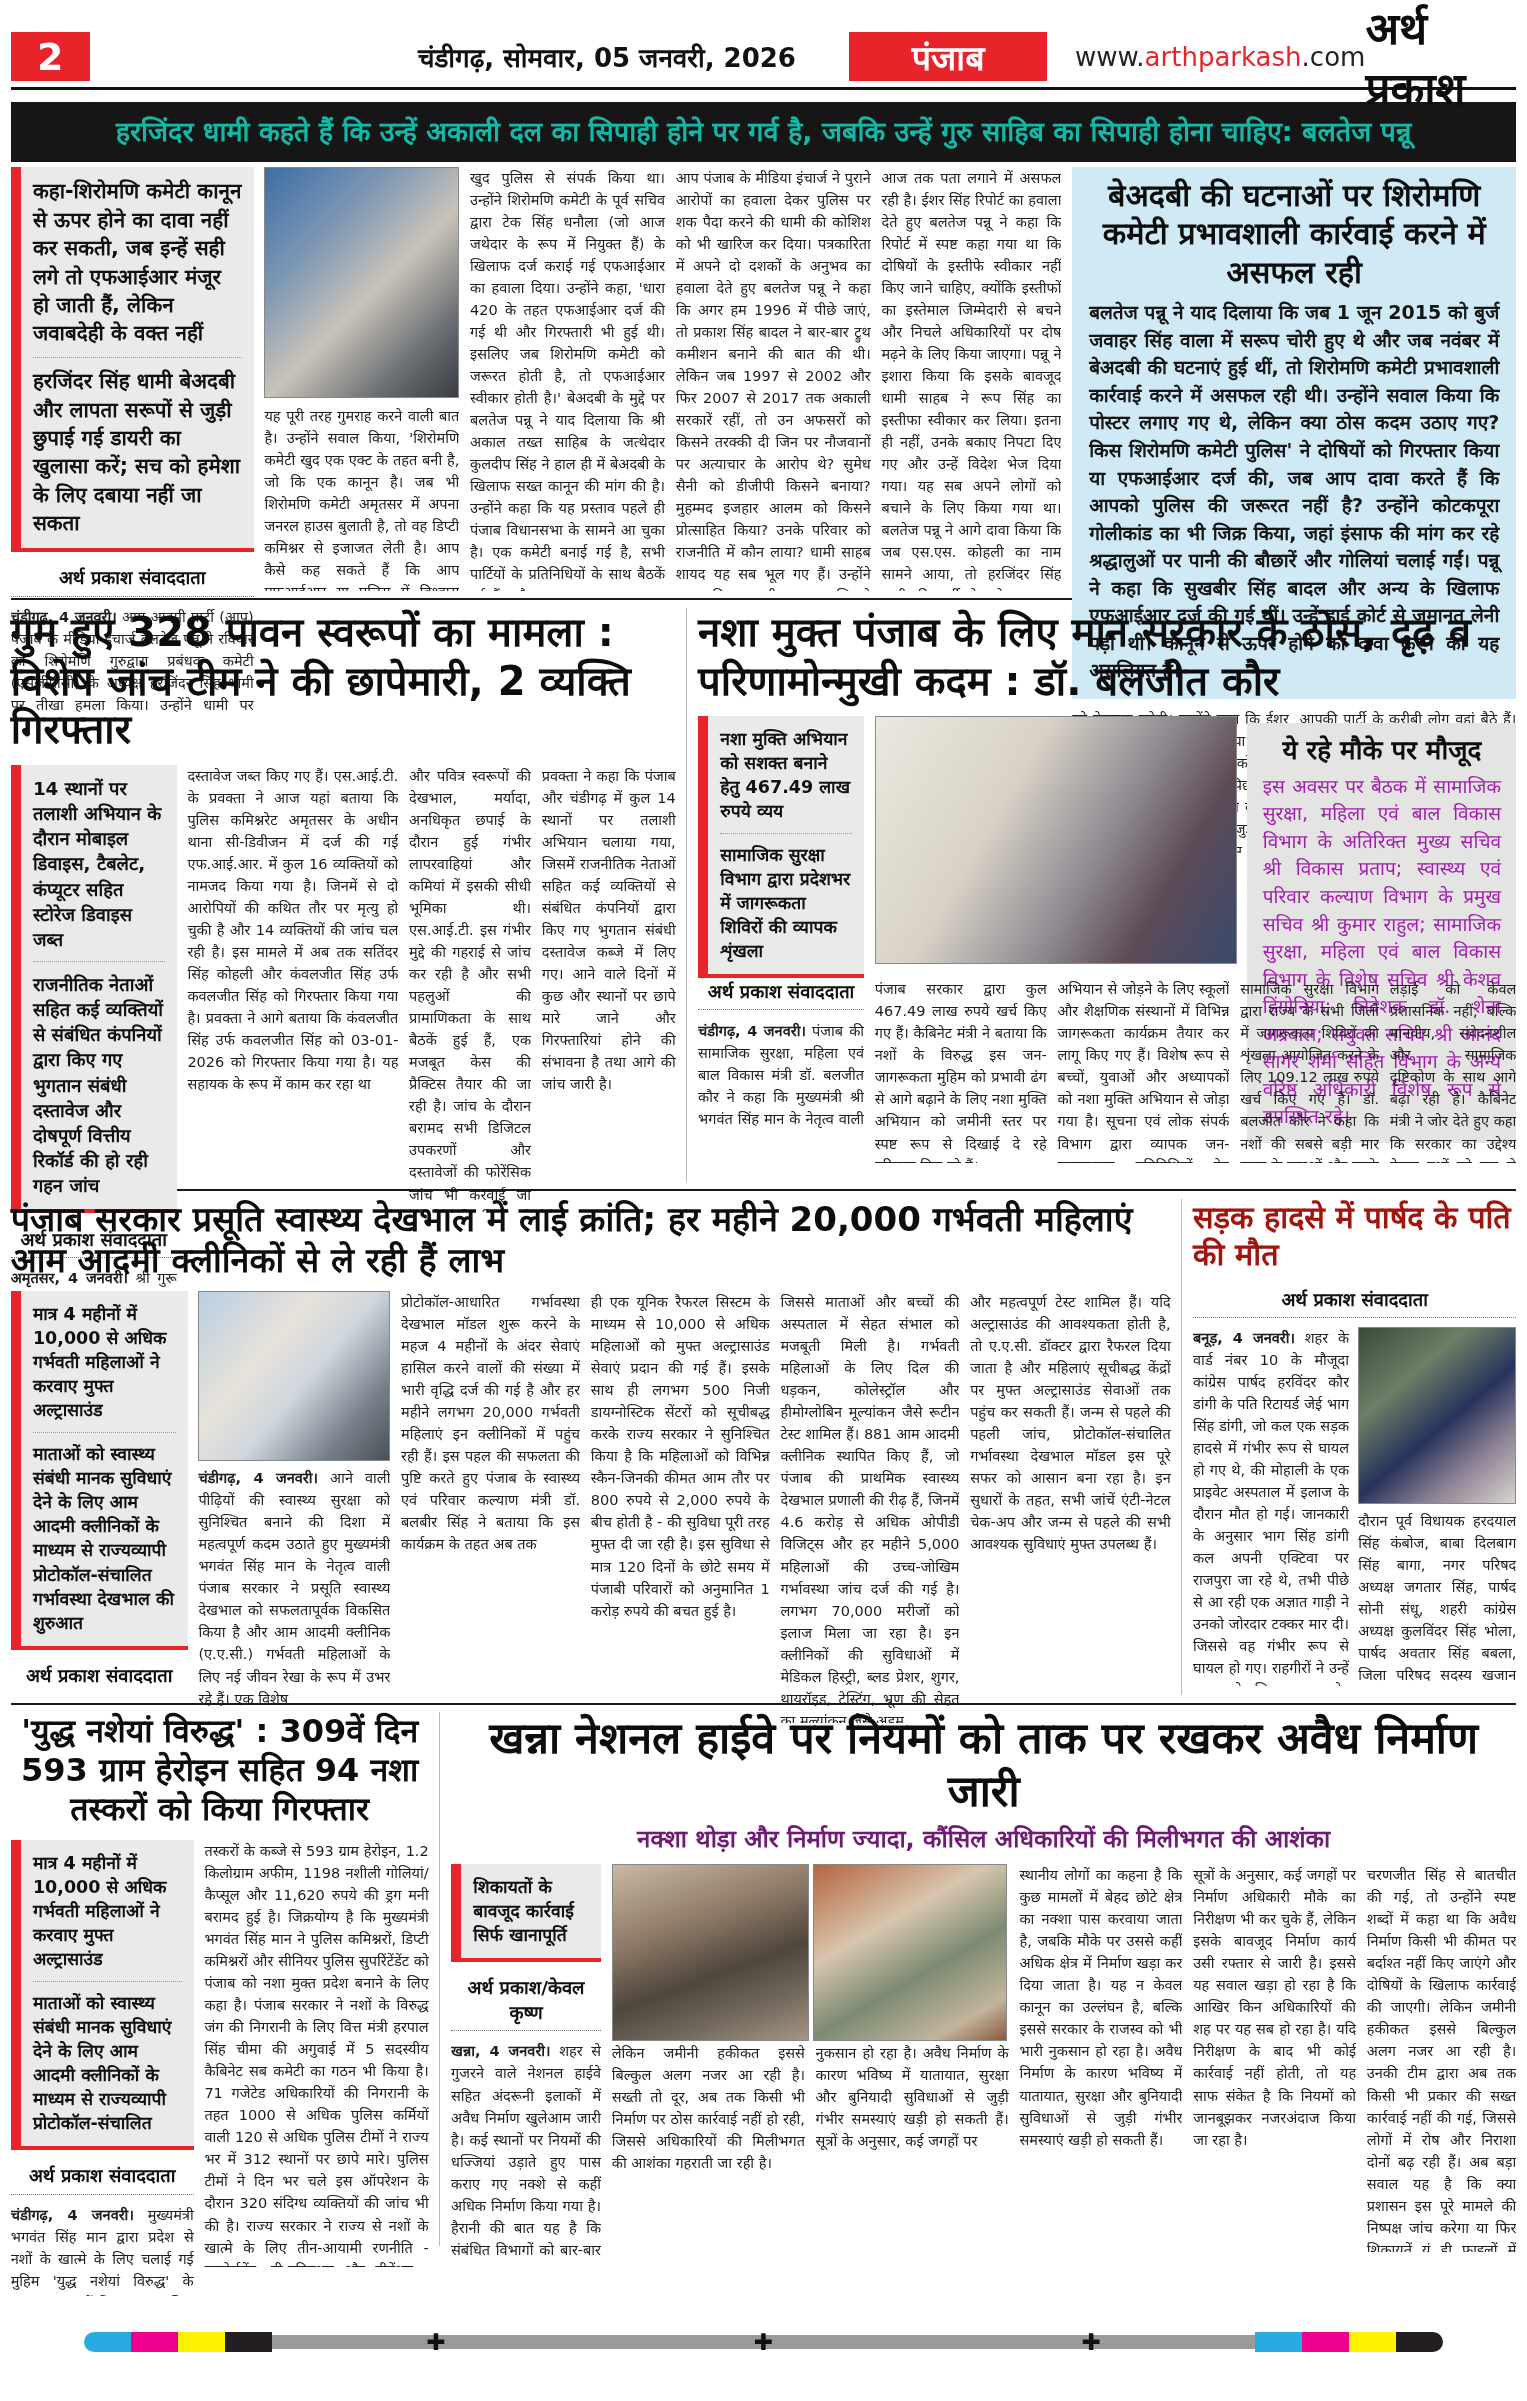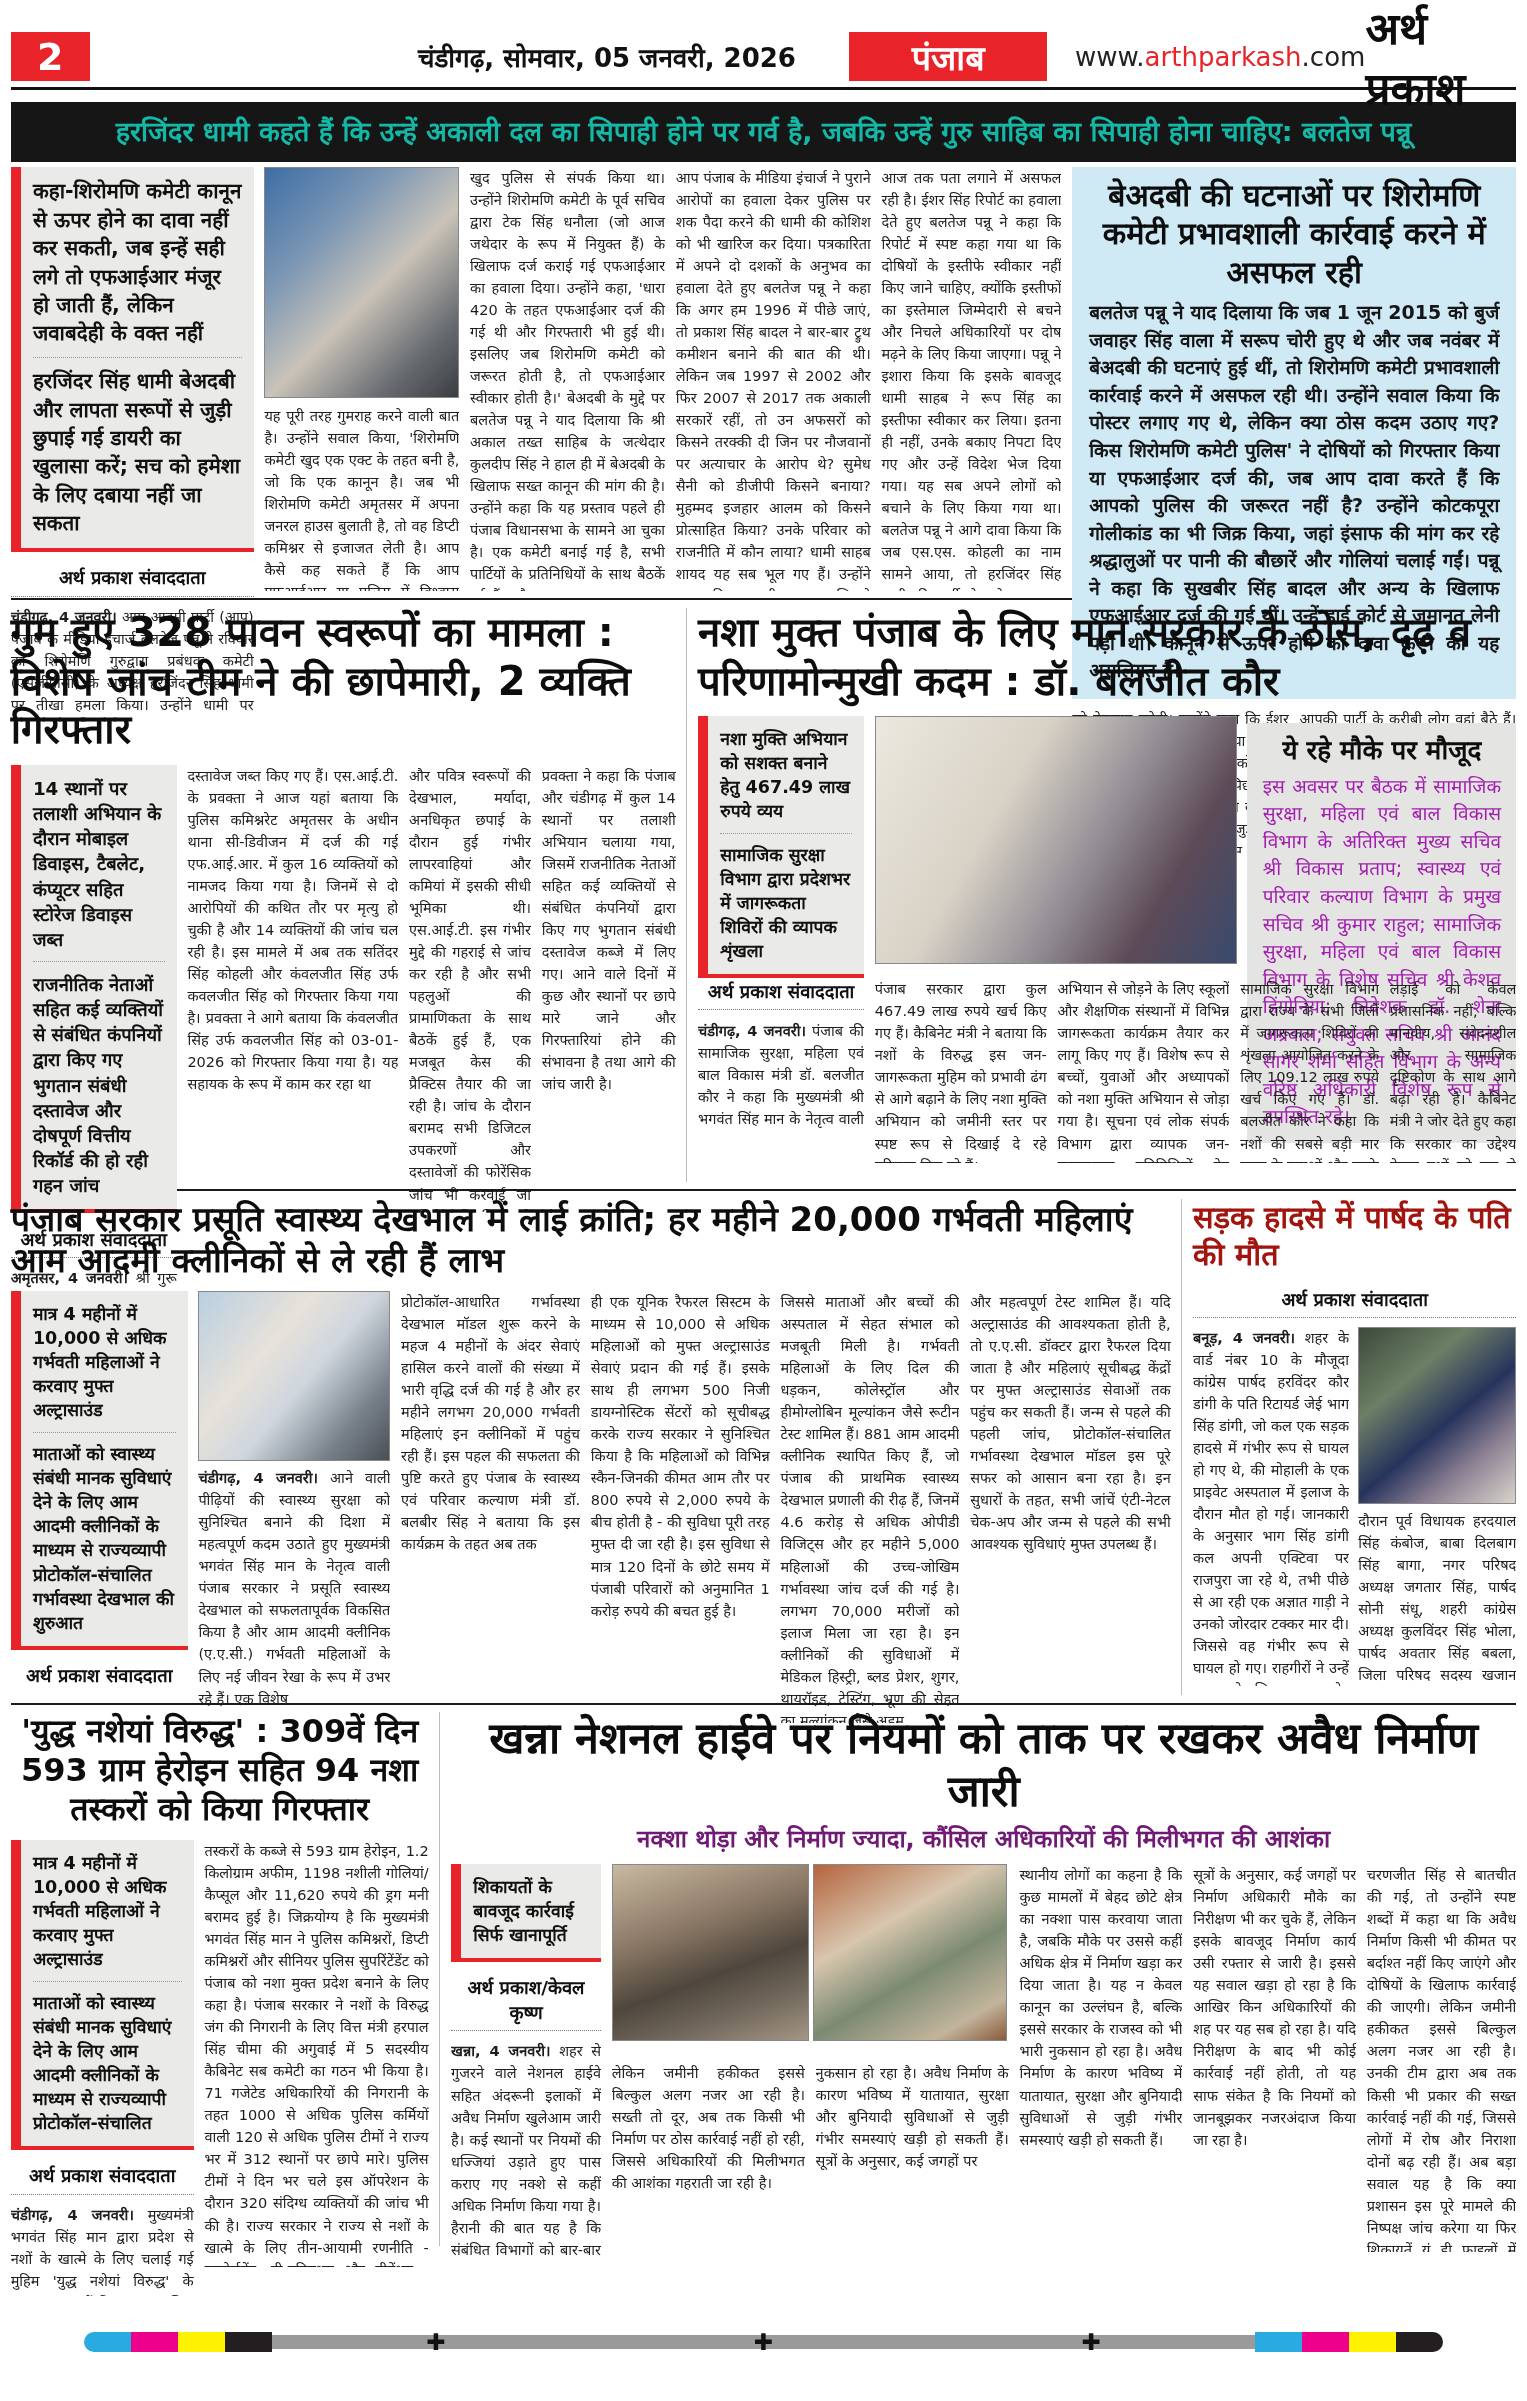--- a/index.html
+++ b/index.html
@@ -217,21 +217,21 @@
           <div class="kbox" style="border-left:10px solid #e8232a;font-size:17.5px;">शिकायतों के बावजूद कार्रवाई सिर्फ खानापूर्ति</div>
           <div class="byline">अर्थ प्रकाश/केवल कृष्ण</div>
           <div class="byline-rule"></div>
           <div class="bodycol" style="height:221px;"><span class="dl">खन्ना, 4 जनवरी।</span> <span>शहर से गुजरने वाले नेशनल हाईवे सहित अंदरूनी इलाकों में अवैध निर्माण खुलेआम जारी है। कई स्थानों पर नियमों की धज्जियां उड़ाते हुए पास कराए गए नक्शे से कहीं अधिक निर्माण किया गया है। हैरानी की बात यह है कि संबंधित विभागों को बार-बार शिकायतें देने के बावजूद ठोस कार्रवाई नहीं हो रही, जिससे अधिकारियों की मिलीभगत की आशंका गहराती जा रही है। वहीं स्थानीय लोगों का कहना है कि कुछ मामलों में बेहद छोटे क्षेत्र का नक्शा पास कराया जाता है, जबकि</span></div>
         </div>
         <div style="width:397px;">
           <div style="display:flex;gap:4.6px;">
             <div class="photo" style="width:195px;height:175px;background:linear-gradient(160deg,#c9b8a2 0%,#8c7a66 35%,#4f463d 60%,#746a5e 80%,#a59684 100%);"></div>
             <div class="photo" style="width:192px;height:175px;background:linear-gradient(150deg,#b4653f 0%,#d8c6ae 35%,#7c8a72 60%,#c2b49c 85%,#8a5a3a 100%);"></div>
           </div>
-          <div style="display:flex;gap:10.7px;margin-top:21px;height:197px;">
+          <div style="display:flex;gap:10.7px;margin-top:1px;height:197px;">
             <div class="bodycol" style="flex:1;">लेकिन जमीनी हकीकत इससे बिल्कुल अलग नजर आ रही है। सख्ती तो दूर, अब तक किसी भी निर्माण पर ठोस कार्रवाई नहीं हो रही, जिससे अधिकारियों की मिलीभगत की आशंका गहराती जा रही है।</div>
             <div class="bodycol" style="flex:1;">नुकसान हो रहा है। अवैध निर्माण के कारण भविष्य में यातायात, सुरक्षा और बुनियादी सुविधाओं से जुड़ी गंभीर समस्याएं खड़ी हो सकती हैं। सूत्रों के अनुसार, कई जगहों पर</div>
           </div>
         </div>
         <div class="bodycol" style="width:163px;">स्थानीय लोगों का कहना है कि कुछ मामलों में बेहद छोटे क्षेत्र का नक्शा पास करवाया जाता है, जबकि मौके पर उससे कहीं अधिक क्षेत्र में निर्माण खड़ा कर दिया जाता है। यह न केवल कानून का उल्लंघन है, बल्कि इससे सरकार के राजस्व को भी भारी नुकसान हो रहा है। अवैध निर्माण के कारण भविष्य में यातायात, सुरक्षा और बुनियादी सुविधाओं से जुड़ी गंभीर समस्याएं खड़ी हो सकती हैं।</div>
         <div class="bodycol" style="width:163px;">सूत्रों के अनुसार, कई जगहों पर निर्माण अधिकारी मौके का निरीक्षण भी कर चुके हैं, लेकिन इसके बावजूद निर्माण कार्य उसी रफ्तार से जारी है। इससे यह सवाल खड़ा हो रहा है कि आखिर किन अधिकारियों की शह पर यह सब हो रहा है। यदि निरीक्षण के बाद भी कोई कार्रवाई नहीं होती, तो यह साफ संकेत है कि नियमों को जानबूझकर नजरअंदाज किया जा रहा है।</div>
         <div class="bodycol" style="flex:1;">चरणजीत सिंह से बातचीत की गई, तो उन्होंने स्पष्ट शब्दों में कहा था कि अवैध निर्माण किसी भी कीमत पर बर्दाश्त नहीं किए जाएंगे और दोषियों के खिलाफ कार्रवाई की जाएगी। लेकिन जमीनी हकीकत इससे बिल्कुल अलग नजर आ रही है। उनकी टीम द्वारा अब तक किसी भी प्रकार की सख्त कार्रवाई नहीं की गई, जिससे लोगों में रोष और निराशा दोनों बढ़ रही हैं। अब बड़ा सवाल यह है कि क्या प्रशासन इस पूरे मामले की निष्पक्ष जांच करेगा या फिर शिकायतें यूं ही फाइलों में दबकर रह जाएंगी। जनता की मांग है कि अवैध निर्माण पर तुरंत रोक लगे, जिम्मेदार अधिकारियों की पहचान की जाए और कानून के अनुसार सख्त कार्रवाई की जाए, ताकि भविष्य में इस तरह की मनमानी पर अंकुश लगाया जा सके।</div>
       </div>
     </div>
   </div>

